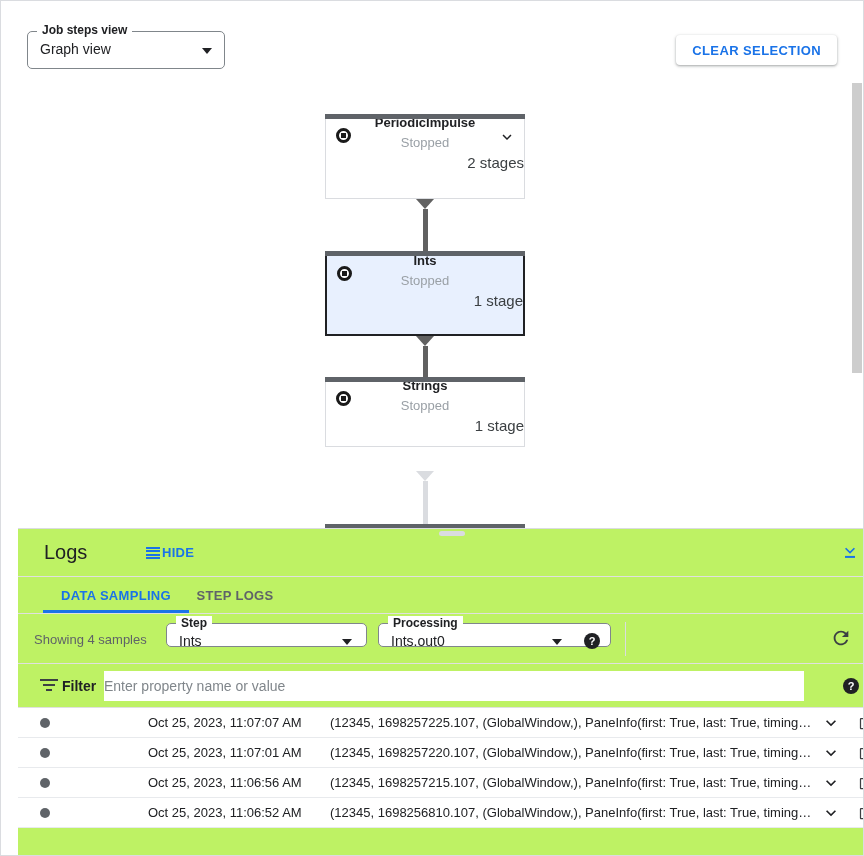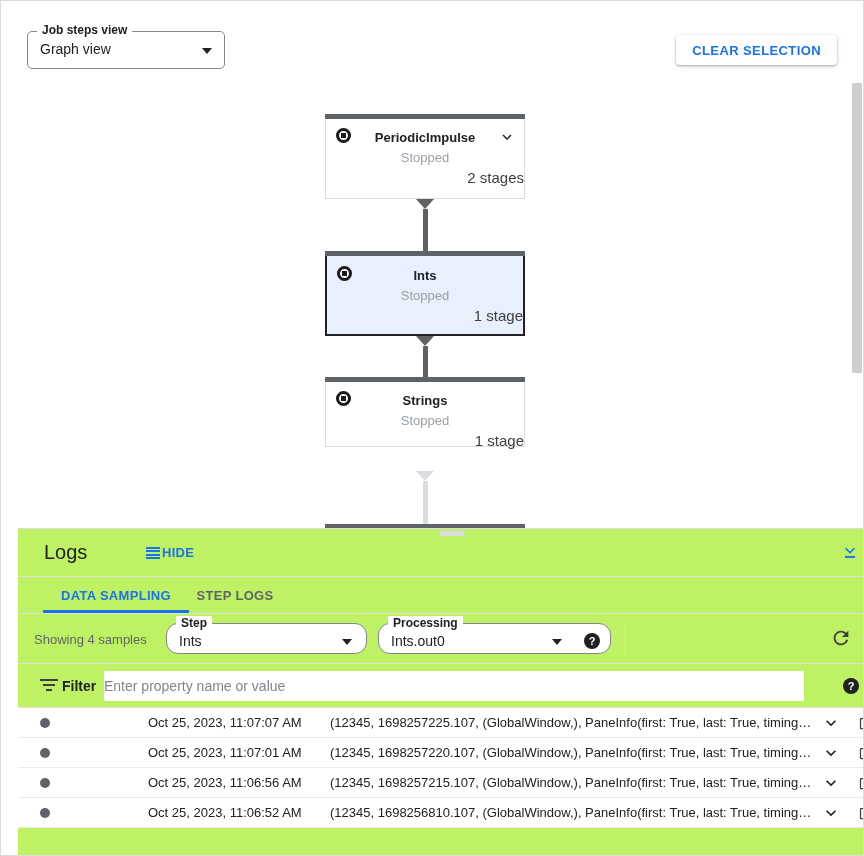--- a/index.html
+++ b/index.html
@@ -19,21 +19,21 @@
 
   .clear-btn { position:absolute; right:26px; top:34px; height:30px; padding:0 16px;
     background:#fff; border:none; border-radius:4px; color:#1a73e8; font-size:13px; font-weight:bold;
     letter-spacing:.4px; font-family:"Liberation Sans", sans-serif; cursor:pointer;
     box-shadow:0 1px 2px rgba(60,64,67,.3), 0 1px 3px 1px rgba(60,64,67,.15); }
 
   
   .graph { position:absolute; left:0; top:0; width:862px; height:527px; background:#fff; }
   .node { position:absolute; left:324px; width:200px; background:#fff; border:1px solid #dadce0; cursor:pointer; }
   .node .topbar { position:absolute; left:-1px; top:-1px; right:-1px; height:5px; background:#5f6368; }
-  .node .ntitle { margin-top:15px; text-align:center; font-size:13px; font-weight:bold; color:#202124; }
+  .node .ntitle { text-align:center; font-size:13px; font-weight:bold; color:#202124; }
   .node .nstatus { margin-top:5px; text-align:center; font-size:13px; color:#9aa0a6; }
   .node .nstages { margin-top:4px; text-align:right; font-size:15px; color:#3c4043; }
   .node.selected { background:#e8f0fe; border:2px solid #202124; }
   .node.selected .topbar { left:-2px; top:-2px; right:-2px; }
   .stop-icon { position:absolute; left:10px; top:13px; width:15px; height:15px; border:3px solid #1a1a1a;
     border-radius:50%; background:#fff; }
   .stop-icon::after { content:""; position:absolute; left:2px; top:2px; width:5px; height:5px; background:#1a1a1a; }
   .node-chevron { position:absolute; right:8px; top:13px; }
 
   .edge { position:absolute; width:18px; display:flex; flex-direction:column; align-items:center; }
@@ -61,21 +61,21 @@
 
   .tabs { position:relative; height:37px; border-bottom:1px solid #e0e0e0; padding-left:16px; display:flex; }
   .tab { height:100%; display:flex; align-items:center; justify-content:center; font-size:13px; font-weight:bold;
     letter-spacing:.3px; color:#5f6368; cursor:pointer; position:relative; }
   .tab-step { width:92px; }
   .tab-data { width:146px; margin-left:9px; color:#1a73e8; }
   .tab-data::after { content:""; position:absolute; left:0; right:0; bottom:0; height:3px; background:#1a73e8; }
 
   .toolbar { position:relative; height:50px; border-bottom:1px solid #e0e0e0; }
   .summary { position:absolute; left:16px; top:18px; font-size:13px; color:#5f6368; }
-  .tb-select { position:absolute; top:9px; height:31px; border:1px solid #80868b; border-radius:12px; background:#fff; cursor:pointer; }
+  .tb-select { position:absolute; top:9px; height:24px; border:1px solid #80868b; border-radius:5px; background:#fff; cursor:pointer; }
   .tb-select .flabel { position:absolute; top:-8px; left:9px; background:#fff; padding:0 5px; font-size:12px; font-weight:bold; color:#202124; }
   .tb-select .value { position:absolute; left:12px; top:9px; font-size:14px; color:#202124; }
   .sel-step { left:148px; width:201px; }
   .sel-coll { left:360px; width:233px; }
   .sel-step .tri { position:absolute; right:14px; top:15px; }
   .sel-coll .tri { position:absolute; right:48px; top:15px; }
   .help-badge { display:inline-flex; width:16px; height:16px; border-radius:50%; background:#202124; color:#fff;
     font-size:11px; font-weight:bold; align-items:center; justify-content:center; cursor:pointer; }
   .sel-coll .help-badge { position:absolute; right:10px; top:9px; }
   .tb-divider { position:absolute; left:607px; top:8px; width:1px; height:34px; background:#dadce0; }

